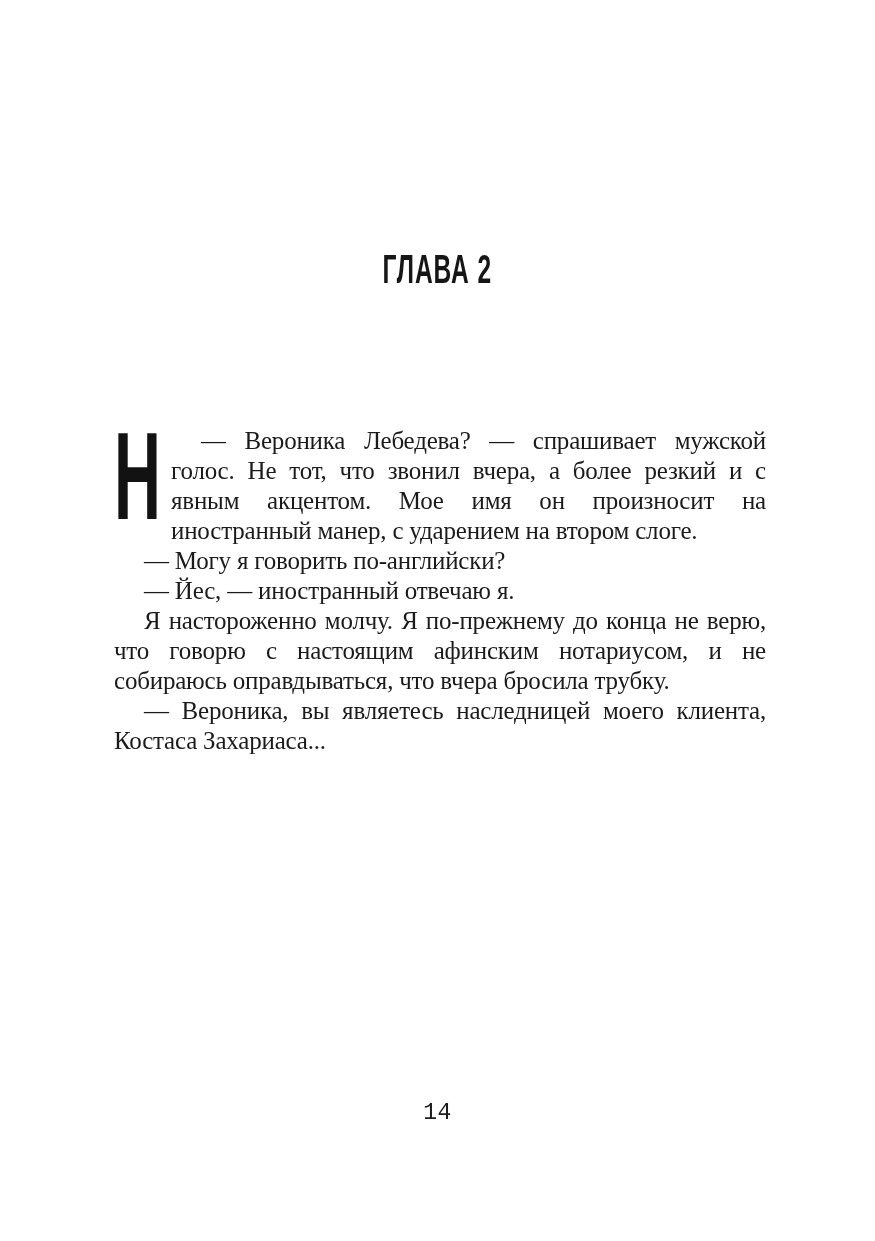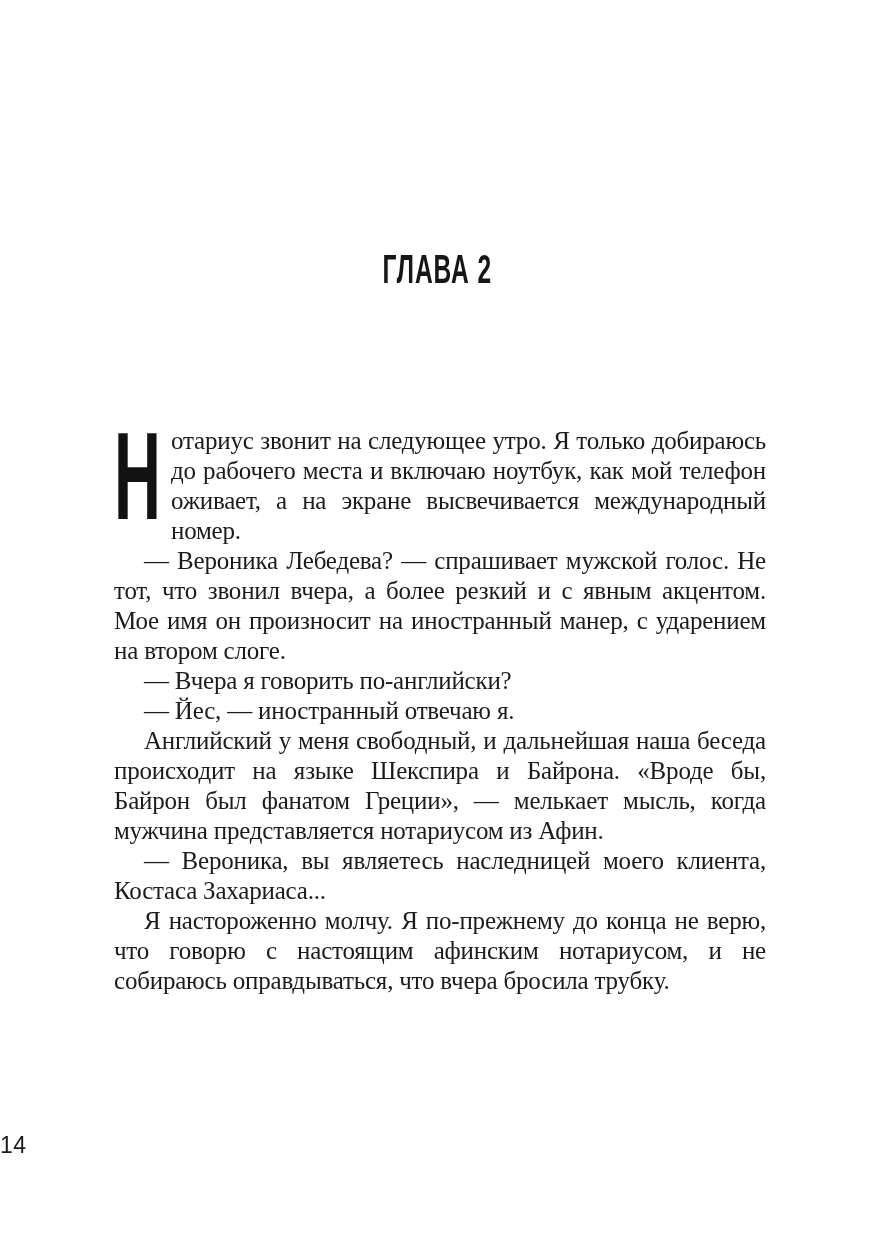--- a/index.html
+++ b/index.html
@@ -74,48 +74,48 @@
     font-weight: 700;
     font-size: 125px;
     line-height: 1;
     transform: scaleX(0.52);
     transform-origin: 0 0;
     color: #121212;
   }
   
   .page-number {
     position: absolute;
-    top: 1132px;
+    top: 1100px;
     left: 0;
     width: 100%;
-    font-family: Liberation Sans, sans-serif;
+    text-align: center;
+    font-family: Liberation Mono, monospace;
     font-size: 23px;
     letter-spacing: 0.5px;
     color: #1b1b1b;
   }
 </style>
 </head>
 <body>
 
 <div class="page">
 
   <div class="chapter-title-wrap">
     <span class="chapter-title">ГЛАВА 2</span>
   </div>
 
   <div class="text-block">
 
     <p class="opening"><span class="dropcap">
           <span class="dropcap-glyph">Н</span>
-        </span><span>отариус звонит на следующее утро. Я только добираюсь до рабочего места и включаю ноутбук, как мой телефон оживает, а на экране высвечивается международный номер.</span></p>
+        </span></p>
 
     <p>— Вероника Лебедева? — спрашивает мужской голос. Не тот, что звонил вчера, а более резкий и с явным акцентом. Мое имя он произносит на иностранный манер, с ударением на втором слоге.</p>
-    <p>— Вчера я говорить по-английски?</p>
+    <p>— Могу я говорить по-английски?</p>
     <p>— Йес, — иностранный отвечаю я.</p>
-    <p>Английский у меня свободный, и дальнейшая наша беседа происходит на языке Шекспира и Байрона. «Вроде бы, Байрон был фанатом Греции», — мелькает мысль, когда мужчина представляется нотариусом из Афин.</p>
+    <p>Я настороженно молчу. Я по-прежнему до конца не верю, что говорю с настоящим афинским нотариусом, и не собираюсь оправдываться, что вчера бросила трубку.</p>
     <p>— Вероника, вы являетесь наследницей моего клиента, Костаса Захариаса...</p>
-    <p>Я настороженно молчу. Я по-прежнему до конца не верю, что говорю с настоящим афинским нотариусом, и не собираюсь оправдываться, что вчера бросила трубку.</p>
 
   </div>
 
   <div class="page-number">14</div>
 
 </div>
 
 </body></html>

